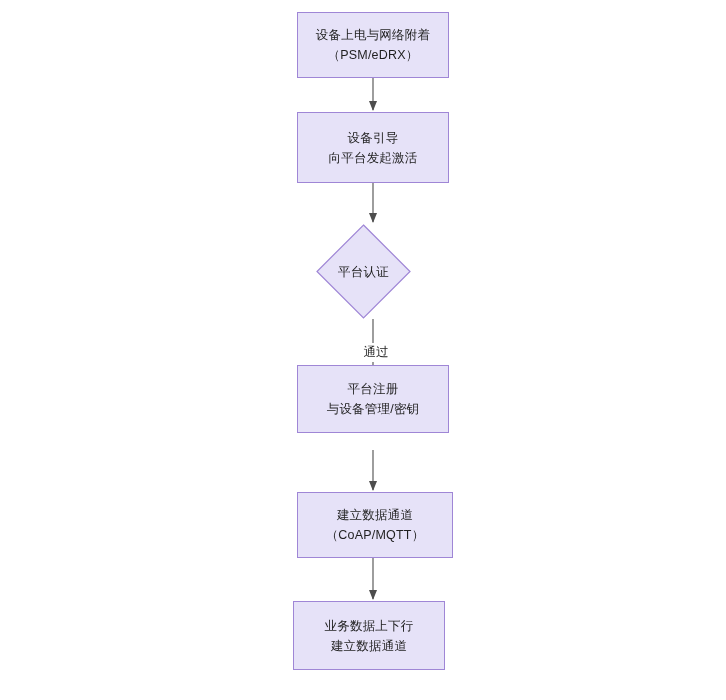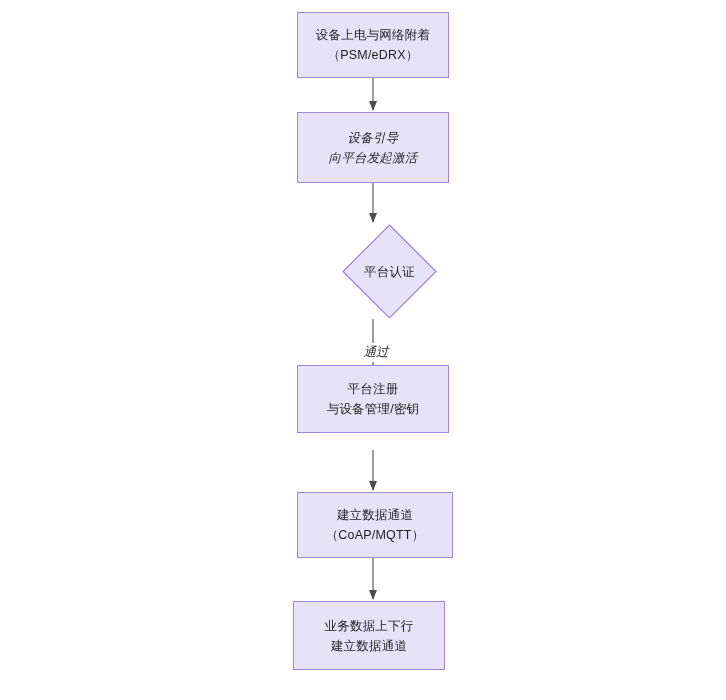--- a/index.html
+++ b/index.html
@@ -108,33 +108,33 @@
     <g>
       <line x1="373" y1="558" x2="373" y2="599" stroke="#4d4d4d" stroke-width="1.1" marker-end="url(#arrowhead)"></line>
     </g>
   </svg>
 
   <div class="node process" style="left:297px; top:12px; width:152px; height:66px;">
     <span class="line">设备上电与网络附着</span>
     <span class="line">（PSM/eDRX）</span>
   </div>
 
-  <div class="node process" style="left:297px; top:112px; width:152px; height:71px;font-style:italic;">
+  <div class="node process" style="left:297px; top:112px; width:152px; height:71px;">
     <span class="line">设备引导</span>
     <span class="line">向平台发起激活</span>
   </div>
 
-  <div class="node decision" style="left:342px; top:224px; width:95px; height:95px;">
+  <div class="node decision" style="left:316px; top:224px; width:95px; height:95px;">
     <svg class="diamond-shape" viewBox="0 0 95 95" preserveAspectRatio="none">
       <polygon points="47.5,1 94,47.5 47.5,94 1,47.5" fill="#e6e2f8" stroke="#9f86d6" stroke-width="1.2"></polygon>
     </svg>
     <span class="line decision-label">平台认证</span>
   </div>
 
-  <div class="edge-label" style="left:351px; top:343px; width:44px;font-style:italic;">通过</div>
+  <div class="edge-label" style="left:351px; top:343px; width:44px;">通过</div>
 
   <div class="node process" style="left:297px; top:365px; width:152px; height:68px;">
     <span class="line">平台注册</span>
     <span class="line">与设备管理/密钥</span>
   </div>
 
   <div class="node process" style="left:297px; top:492px; width:156px; height:66px;">
     <span class="line">建立数据通道</span>
     <span class="line">（CoAP/MQTT）</span>
   </div>

